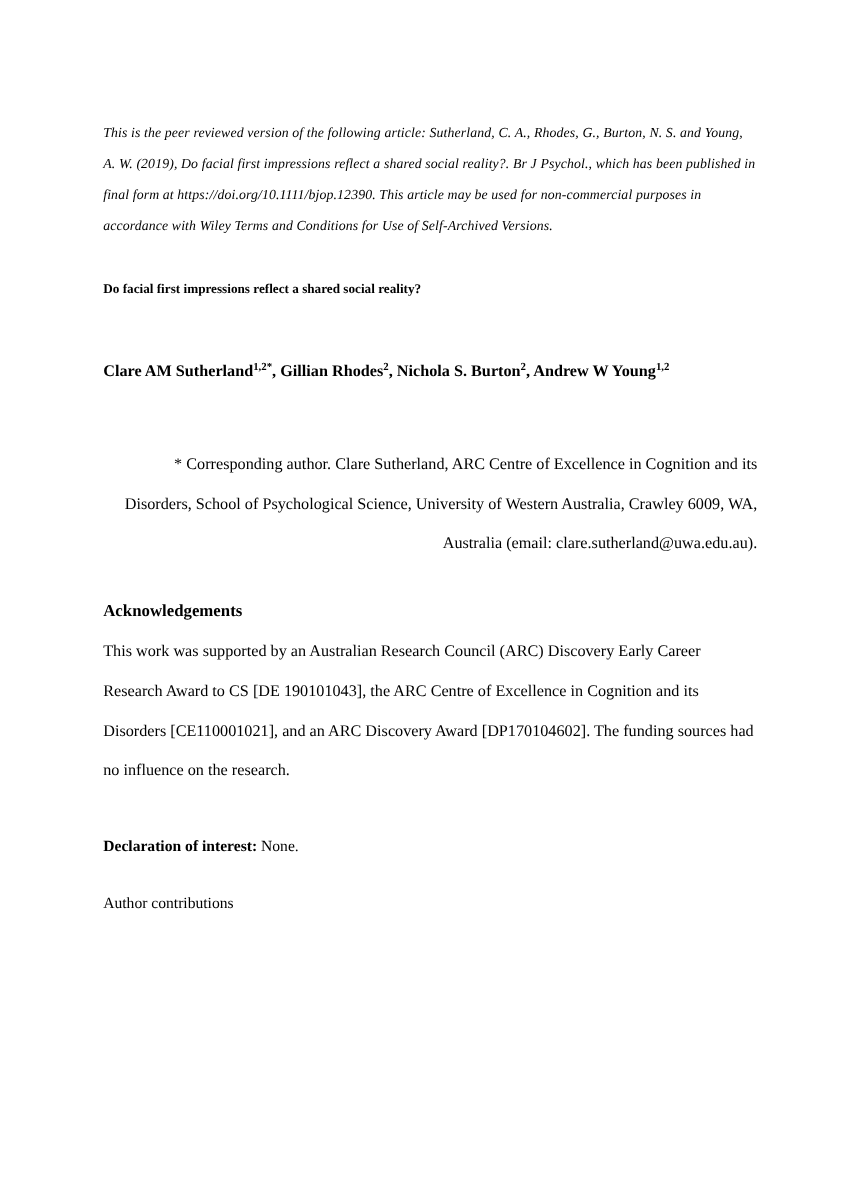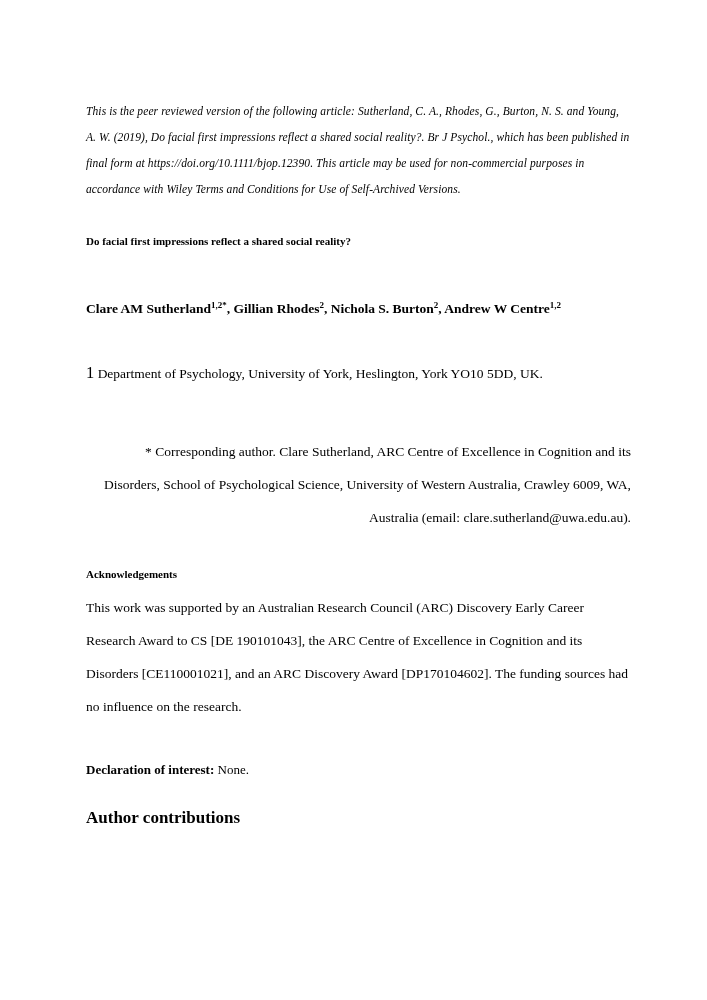--- a/index.html
+++ b/index.html
@@ -58,55 +58,54 @@
   .affil2 {
     margin-top: 30px;
   }
   .corresponding {
     margin-top: 51px;
     text-align: right;
   }
   .ack-heading {
     margin-top: 24px;
     font-weight: bold;
-    font-size: 11px;
+    font-size: 14px;
     line-height: 33px;
   }
   .ack-body {
     margin-top: 0;
   }
   .declaration {
     margin-top: 30px;
     font-size: 13px;
     line-height: 33px;
   }
   .declaration .label {
     font-weight: bold;
   }
   .contributions {
     margin-top: 15px;
-    font-weight: bold;
-    font-size: 17px;
+    font-weight: normal;
+    font-size: 13px;
     line-height: 33px;
   }
   p { margin: 0; }
 </style>
 </head>
 <body>
 
 <div class="page">
   <div class="content">
 
     <p class="disclaimer">This is the peer reviewed version of the following article: Sutherland, C. A., Rhodes, G., Burton, N. S. and Young, A. W. (2019), Do facial first impressions reflect a shared social reality?. Br J Psychol., which has been published in final form at https://doi.org/10.1111/bjop.12390. This article may be used for non-commercial purposes in accordance with Wiley Terms and Conditions for Use of Self-Archived Versions.</p>
 
     <p class="title">Do facial first impressions reflect a shared social reality?</p>
 
-    <p class="authors"><span>Clare AM Sutherland</span><sup>1,2*</sup><span>, Gillian Rhodes</span><sup>2</sup><span>, Nichola S. Burton</span><sup>2</sup><span>, Andrew W Centre</span><sup>1,2</sup></p>
+    <p class="authors"><span>Clare AM Sutherland</span><sup>1,2*</sup><span>, Gillian Rhodes</span><sup>2</sup><span>, Nichola S. Burton</span><sup>2</sup><span>, Andrew W Young</span><sup>1,2</sup></p>
 
-    <p class="affil1"><span class="affil-marker-large">1</span><span> Department of Psychology, University of York, Heslington, York YO10 5DD, UK.</span></p>
 
 
     <p class="body-text corresponding">* Corresponding author. Clare Sutherland, ARC Centre of Excellence in Cognition and its Disorders, School of Psychological Science, University of Western Australia, Crawley 6009, WA, Australia (email: clare.sutherland@uwa.edu.au).</p>
 
     <p class="ack-heading">Acknowledgements</p>
 
     <p class="body-text ack-body">This work was supported by an Australian Research Council (ARC) Discovery Early Career Research Award to CS [DE 190101043], the ARC Centre of Excellence in Cognition and its Disorders [CE110001021], and an ARC Discovery Award [DP170104602]. The funding sources had no influence on the research.</p>
 
     <p class="declaration"><span class="label">Declaration of interest:</span><span> None.</span></p>
 

